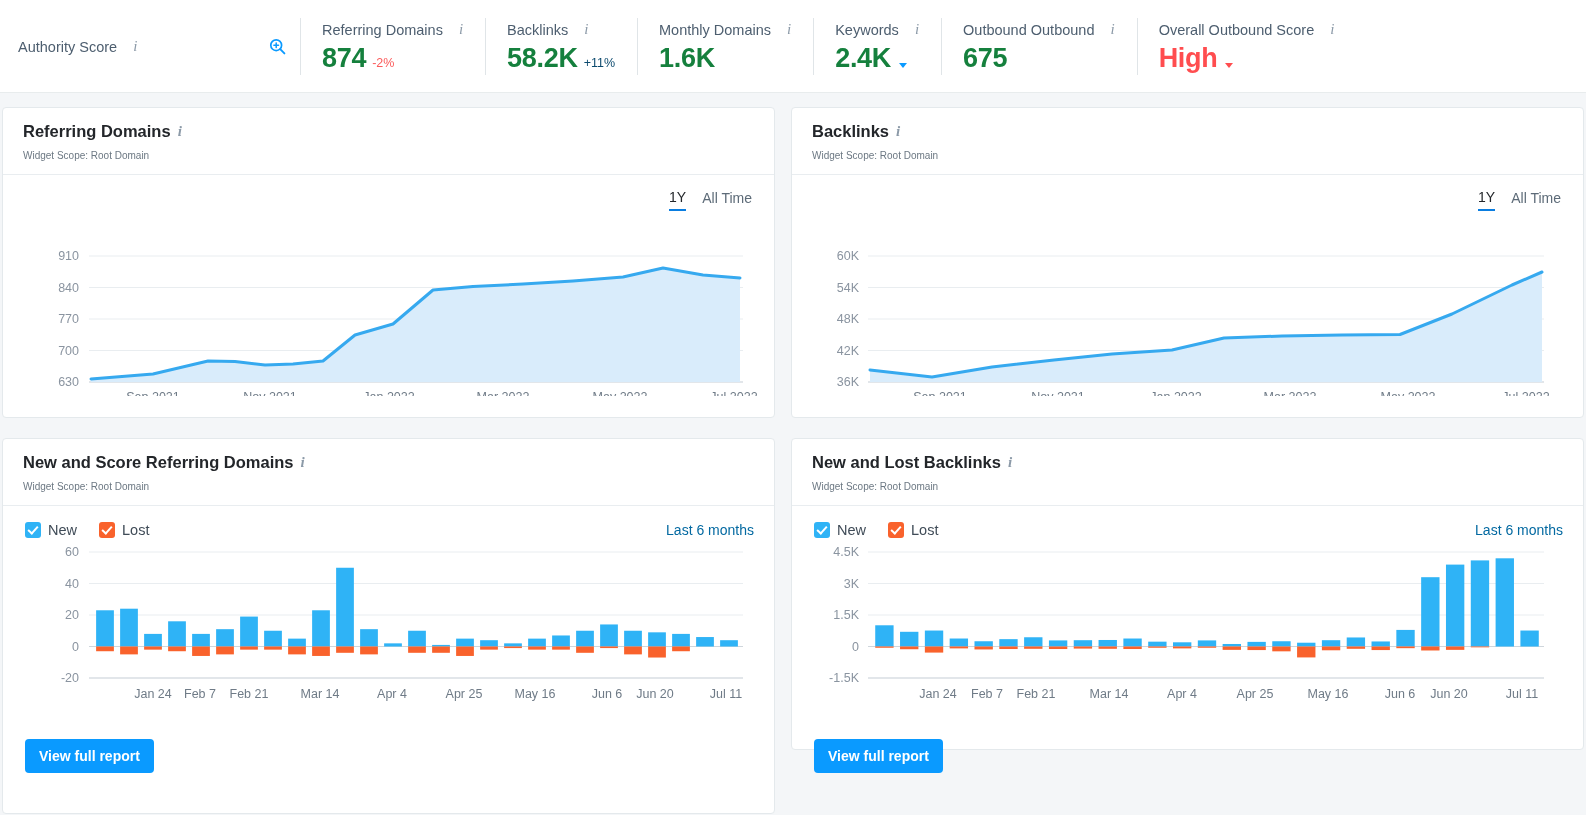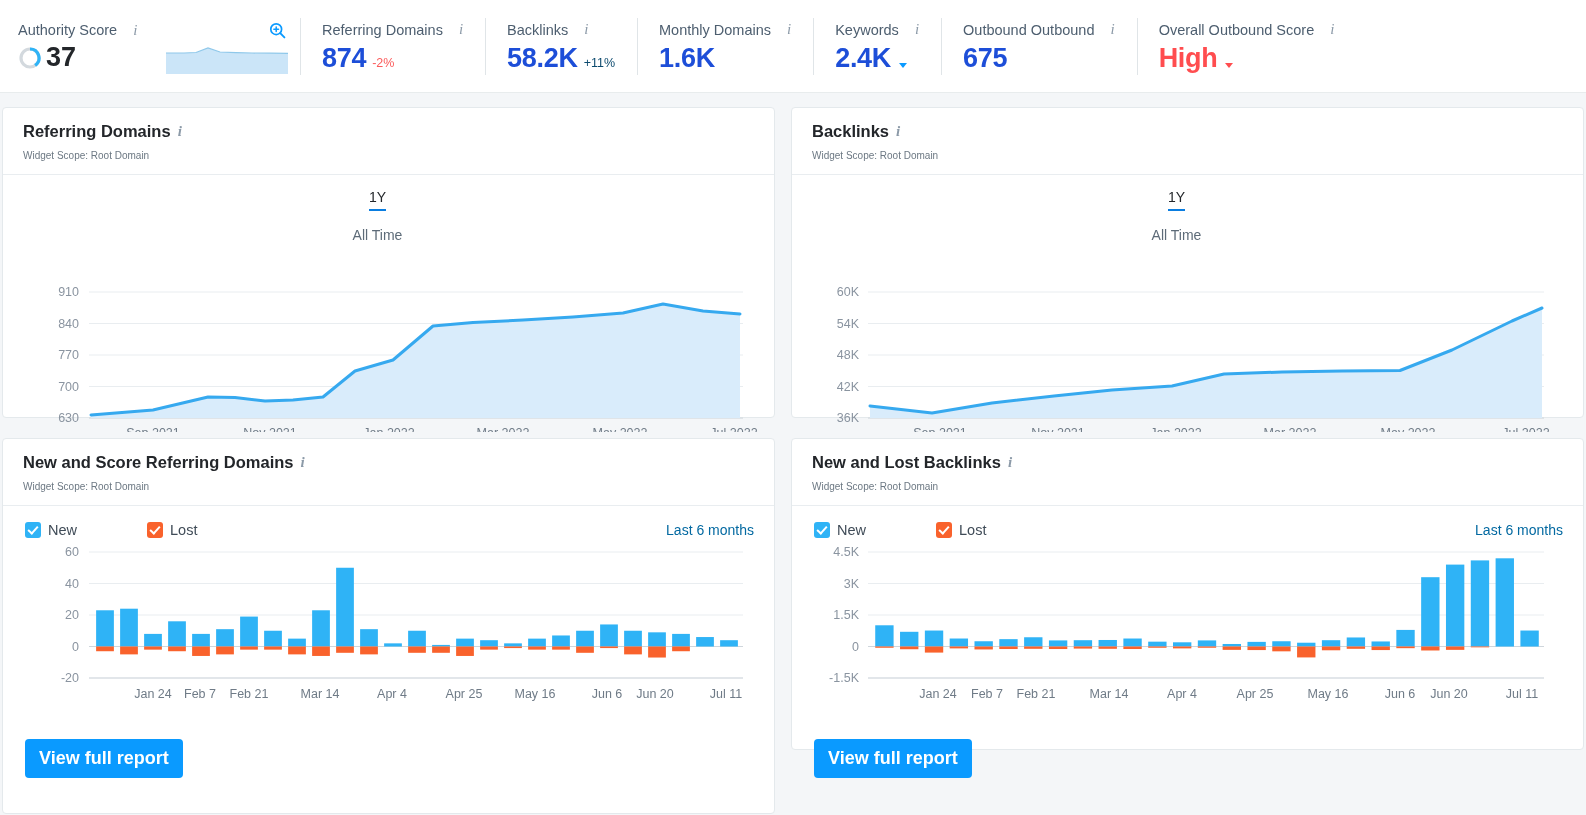--- a/index.html
+++ b/index.html
@@ -18,21 +18,21 @@
     background: #fff; border: 1px solid #e8eced; border-top: none; border-left: none; border-right: none;
     display: flex; align-items: stretch;
   }
   .metric { position: relative; display: flex; flex-direction: column; justify-content: center;
             padding: 0 22px; height: 93px; }
   .metric + .metric::before {
     content: ""; position: absolute; left: 0; top: 18px; bottom: 18px; width: 1px; background: #e0e5e8;
   }
   .m-label { display: flex; align-items: center; gap: 16px; font-size: 14.5px; color: #4d5e6f; white-space: nowrap; }
   .m-value { display: flex; align-items: flex-end; gap: 6px; margin-top: 7px; }
-  .m-num { font-size: 27px; font-weight: bold; color: #1d4ed8; letter-spacing: -.3px; line-height: 1; }
+  .m-num { font-size: 27px; font-weight: bold; color: #15803d; letter-spacing: -.3px; line-height: 1; }
   .m-num.red { color: #ff4d4f; }
   .m-delta { font-size: 12.5px; line-height: 1; padding-bottom: 2px; }
   .m-delta.neg { color: #fb5b5b; }
   .m-delta.pos { color: #0c4a6e; }
 
   .info-i {
     font-family: "Liberation Serif", serif; font-style: italic;
     font-size: 15px; color: #8c9aa8; cursor: pointer; line-height: 1;
   }
 
@@ -56,44 +56,44 @@
   .card {
     position: absolute; background: #fff; border: 1px solid #e4e9ec; border-radius: 4px;
   }
   .card-head { padding: 14px 20px 0 20px; }
   .card-title { display: flex; align-items: center; gap: 7px; font-size: 16.5px; font-weight: bold; color: #23262a; }
   .card-scope { font-size: 10px; color: #6c7883; margin-top: 9px; padding-bottom: 13px; }
   .card-divider { height: 1px; background: #e9edf0; }
 
   
   .period { display: flex; align-items: center; gap: 16px; justify-content: flex-end;
-            padding: 14px 22px 0 0; font-size: 14px; color: #5d6b78; flex-direction: column; }
+            padding: 14px 22px 0 0; font-size: 14px; color: #5d6b78; }
   .period span { cursor: pointer; padding-bottom: 4px; }
   .period .active { color: #23262a; border-bottom: 2.5px solid #0a7de0; }
 
   .plot { position: relative; }
   .plot svg { display: block; }
 
   
-  .legend-row { display: flex; align-items: center; padding: 16px 20px 0 22px; gap: 48px; }
+  .legend-row { display: flex; align-items: center; padding: 16px 20px 0 22px; }
   .legend-item { display: flex; align-items: center; gap: 7px; margin-right: 22px; cursor: pointer; }
   .cbx { width: 16px; height: 16px; border-radius: 3px; position: relative; flex: none; }
   .cbx.blue { background: #2fb3f6; }
   .cbx.orange { background: #f9622c; }
   .cbx::after {
     content: ""; position: absolute; left: 5px; top: 2px; width: 4px; height: 8px;
     border: solid #fff; border-width: 0 2px 2px 0; transform: rotate(42deg);
   }
   .legend-label { font-size: 14.5px; color: #3f4b57; }
   .legend-right { margin-left: auto; font-size: 14px; color: #0369a1; }
 
   
   .btn-report {
     display: inline-block; background: #0a9aff; color: #fff; border: none; border-radius: 4px;
-    font-size: 18px; font-weight: bold; padding: 9px 14px; cursor: pointer;
+    font-size: 14px; font-weight: bold; padding: 9px 14px; cursor: pointer;
     font-family: "Liberation Sans", sans-serif;
   }
   .btn-wrap { padding: 16px 0 0 22px; }
 
   .axis-text { font-size: 12.5px; fill: #8a94a0; font-family: "Liberation Sans", sans-serif; }
   .axis-text-x { font-size: 12.5px; fill: #6f7b87; font-family: "Liberation Sans", sans-serif; }
 </style>
 </head>
 <body>
 
@@ -106,37 +106,20 @@
         <div class="m-label">
           <span>Authority Score</span>
           <span class="info-i">i</span>
         </div>
         <span class="magnifier">
           <svg width="17" height="17" viewBox="0 0 17 17" aria-hidden="true">
             <circle cx="7.2" cy="7.2" r="5.4" fill="none" stroke="#0a9aff" stroke-width="1.7"></circle>
             <line x1="11.2" y1="11.2" x2="15.4" y2="15.4" stroke="#0a9aff" stroke-width="1.9" stroke-linecap="round"></line>
             <line x1="4.9" y1="7.2" x2="9.5" y2="7.2" stroke="#0a9aff" stroke-width="1.5" stroke-linecap="round"></line>
             <line x1="7.2" y1="4.9" x2="7.2" y2="9.5" stroke="#0a9aff" stroke-width="1.5" stroke-linecap="round"></line>
-          </svg>
-        </span>
-      </div>
-      <div class="as-bottom">
-        <div class="as-left">
-          <span class="gauge">
-            <svg width="24" height="24" viewBox="0 0 24 24">
-              <circle cx="12" cy="12" r="9" fill="none" stroke="#d3d9de" stroke-width="3.2"></circle>
-              <path d="M 12 3 A 9 9 0 0 1 17.1 19.4" fill="none" stroke="#2fb3f6" stroke-width="3.2" stroke-linecap="butt"></path>
-            </svg>
-          </span>
-          <span class="as-score">37</span>
-        </div>
-        <span class="sparkline">
-          <svg width="122" height="30" viewBox="0 0 122 30" preserveAspectRatio="none">
-            <path d="M0,9 L18,9 L30,8.5 L42,4 L54,8 L70,8.6 L86,9 L104,9.2 L122,9.4 L122,30 L0,30 Z" fill="#cbe5f8"></path>
-            <path d="M0,9 L18,9 L30,8.5 L42,4 L54,8 L70,8.6 L86,9 L104,9.2 L122,9.4" fill="none" stroke="#8fc8ea" stroke-width="1.2"></path>
           </svg>
         </span>
       </div>
     </div>
 
     <div class="metric">
       <div class="m-label">
         <span>Referring Domains</span>
         <span class="info-i">i</span>
       </div>

